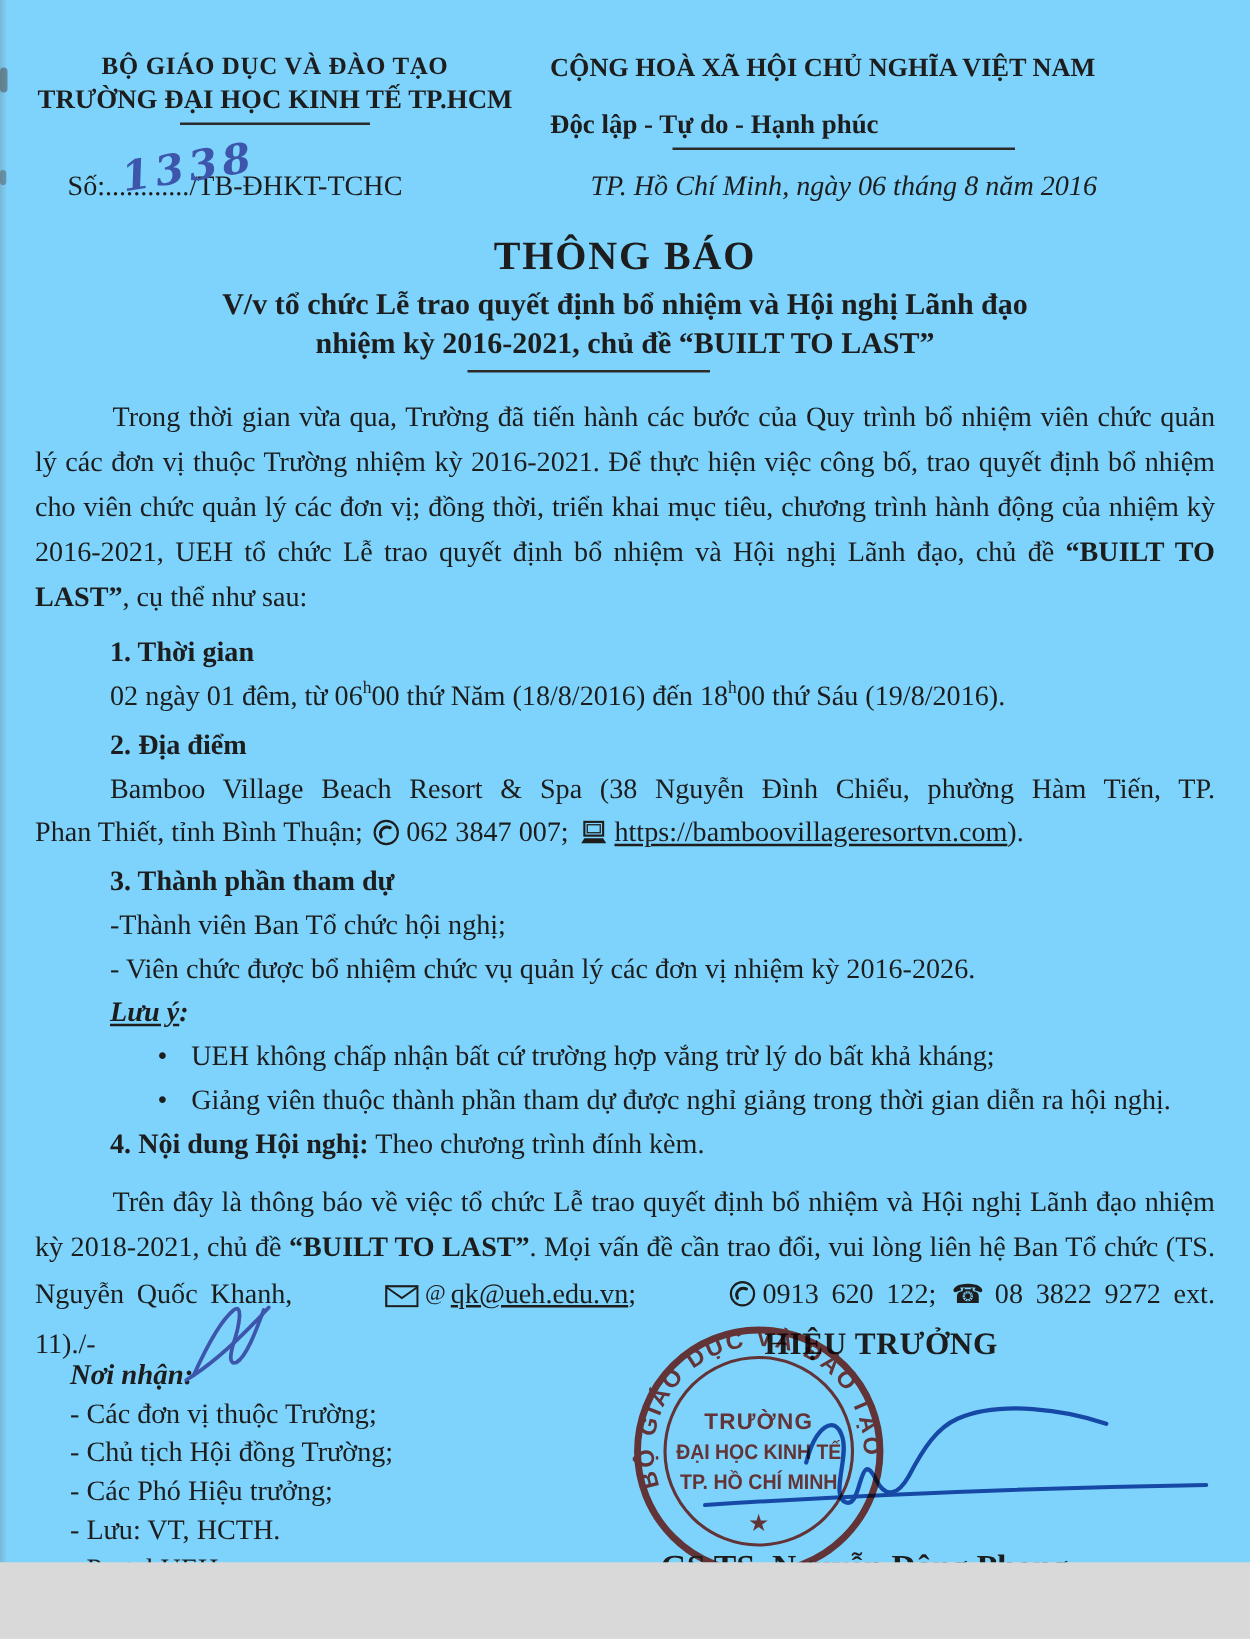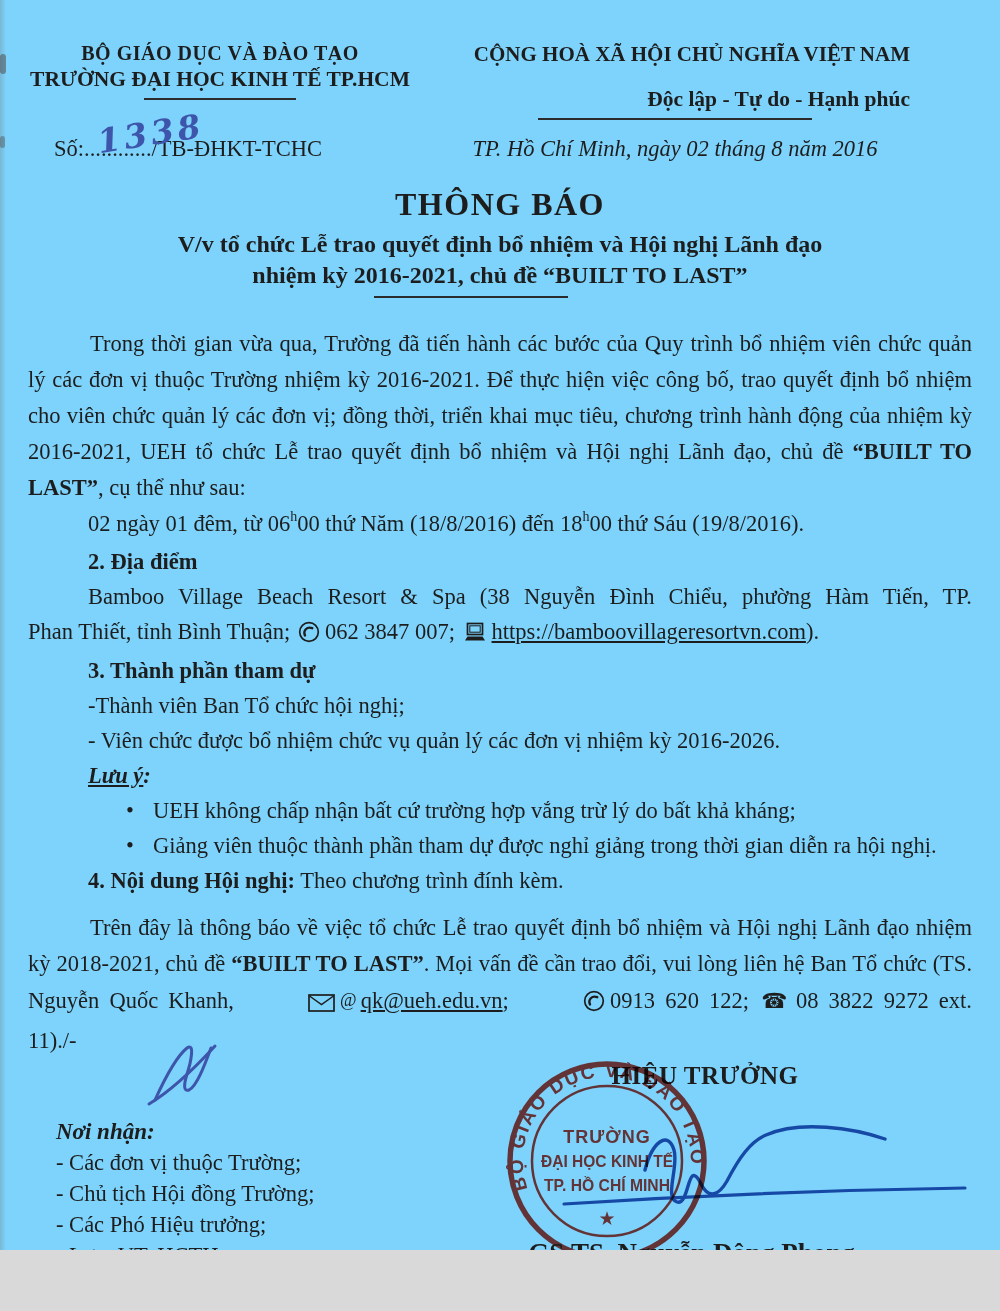--- a/index.html
+++ b/index.html
@@ -12,21 +12,21 @@
   
   .edge-shadow { position:absolute; left:0; top:0; width:6px; height:100%;
     background:linear-gradient(to right, rgba(110,110,110,.28), rgba(0,0,0,0)); }
   .speck { position:absolute; background:#4e4e4e; border-radius:3px; }
   .speck.s1 { left:0; top:54px; width:6px; height:20px; opacity:.55; }
   .speck.s2 { left:0; top:136px; width:5px; height:12px; opacity:.45; }
 
   
   .header { display:flex; padding-top:42px; }
   .h-left { width:440px; text-align:center; }
-  .h-right { width:470px; text-align:right; }
+  .h-right { width:470px; text-align:left; }
   .h-l1 { font-size:20px; font-weight:bold; letter-spacing:.5px; }
   .h-l2 { font-size:21.5px; font-weight:bold; margin-top:2px; }
   .h-r1 { font-size:21px; font-weight:bold; }
   .h-r2 { font-size:21.5px; font-weight:bold; margin-top:20px; }
   .h-rule { height:0; border-bottom:2px solid #2b2b2b; margin:6px auto 0; }
   .rule-left { width:152px; }
   .rule-right { width:274px; }
 
   .so-row { display:flex; margin-top:16px; align-items:flex-end; }
   .so-left { width:440px; padding-left:54px; font-size:22.5px; white-space:nowrap; }
@@ -37,39 +37,39 @@
     font-size:33px; letter-spacing:4px; transform:rotate(-9deg);
   }
   .so-right { width:470px; text-align:center; font-size:22.5px; font-style:italic; }
 
   .title { margin-top:24px; text-align:center; font-size:32px; font-weight:bold; letter-spacing:1.5px; }
   .subject { margin-top:6px; text-align:center; font-size:24px; font-weight:bold; line-height:31px; }
   .subject-rule { width:194px; border-bottom:2.5px solid #2b2b2b; margin:5px 0 0 374px; }
 
   
   .content { margin:0 28px 0 28px; font-size:22.5px; }
-  .para { margin-top:28px; line-height:36px; text-align:justify; text-indent:62px; }
+  .para { margin-top:18px; line-height:36px; text-align:justify; text-indent:62px; }
   .closing { margin-top:12px; line-height:36px; text-align:justify; text-indent:62px; }
   .sec-line { line-height:35px; padding-left:60px; }
   .sec-line.flush { padding-left:0; }
   .heading { font-weight:bold; }
   .just-full { text-align:justify; text-align-last:justify; }
   .bold { font-weight:bold; }
   .sup { font-size:14px; position:relative; top:-10px; }
   .note-label { font-weight:bold; font-style:italic; text-decoration:underline;text-align:right; }
   .note-colon { font-weight:bold; font-style:italic; }
   .bullet-row { display:flex; padding-left:98px; line-height:35px; }
   .bullet-dot { width:27px; flex:none; }
   .doc-link { color:inherit; text-decoration:underline; }
   .icon { display:inline-block; vertical-align:-4px; margin:0 5px 0 2px; }
   .tel-glyph { font-family:"DejaVu Sans", sans-serif; font-size:21px; margin:0 4px 0 2px; }
   .at-glyph { font-size:18px; vertical-align:2px; margin-right:4px; }
 
   
-  .recipients { position:absolute; left:56px; top:1116px; font-size:22.5px; line-height:31px; }
+  .recipients { position:absolute; left:56px; top:1084px; font-size:22.5px; line-height:31px; }
   .recipients-label { font-weight:bold; font-style:italic; font-size:23px; }
   .pen-initial { position:absolute; left:145px; top:1036px; }
   .sign-title { position:absolute; left:560px; top:1062px; width:290px; text-align:center;
     font-weight:bold; font-size:25px; letter-spacing:.5px; }
   .stamp { position:absolute; left:502px; top:1056px; mix-blend-mode:multiply; opacity:.93; }
   .signature { position:absolute; left:538px; top:1098px; mix-blend-mode:multiply; }
   .signer { position:absolute; left:499px; top:1238px; width:385px; text-align:center;
     font-weight:bold; font-size:27px; }
 </style>
 </head>
@@ -91,34 +91,35 @@
       <div class="h-r1">CỘNG HOÀ XÃ HỘI CHỦ NGHĨA VIỆT NAM</div>
       <div class="h-r2">Độc lập - Tự do - Hạnh phúc</div>
       <div class="h-rule rule-right"></div>
     </div>
   </div>
 
   <div class="so-row">
     <div class="so-left">
       <span>Số:..</span><span class="dot-zone"><span>..........</span><span class="hand-number">1338</span></span><span>/TB-ĐHKT-TCHC</span>
     </div>
-    <div class="so-right">TP. Hồ Chí Minh, ngày 02 tháng 8 năm 2016</div>
+    <div class="so-right">TP. Hồ Chí Minh, ngày 06 tháng 8 năm 2016</div>
   </div>
 
   <div class="title">THÔNG BÁO</div>
   <div class="subject">
     <div>V/v tổ chức Lễ trao quyết định bổ nhiệm và Hội nghị Lãnh đạo</div>
     <div>nhiệm kỳ 2016-2021, chủ đề “BUILT TO LAST”</div>
   </div>
   <div class="subject-rule"></div>
 
   <div class="content">
 
     <p class="para"><span>Trong thời gian vừa qua, Trường đã tiến hành các bước của Quy trình bổ nhiệm viên chức quản lý các đơn vị thuộc Trường nhiệm kỳ 2016-2021. Để thực hiện việc công bố, trao quyết định bổ nhiệm cho viên chức quản lý các đơn vị; đồng thời, triển khai mục tiêu, chương trình hành động của nhiệm kỳ 2016-2021, UEH tổ chức Lễ trao quyết định bổ nhiệm và Hội nghị Lãnh đạo, chủ đề </span><span class="bold">“BUILT TO LAST”</span><span>, cụ thể như sau:</span></p>
 
+    <div class="sec-line heading" style="margin-top:8px;">1. Thời gian</div>
     <div class="sec-line"><span>02 ngày 01 đêm, từ 06</span><span class="sup">h</span><span>00 thứ Năm (18/8/2016) đến 18</span><span class="sup">h</span><span>00 thứ Sáu (19/8/2016).</span></div>
 
     <div class="sec-line heading">2. Địa điểm</div>
     <div class="sec-line just-full">Bamboo Village Beach Resort &amp; Spa (38 Nguyễn Đình Chiểu, phường Hàm Tiến, TP.</div>
     <div class="sec-line flush"><span>Phan Thiết, tỉnh Bình Thuận; </span><span class="icon"><svg width="22" height="22" viewBox="0 0 22 22">
             <circle cx="11" cy="11" r="9.3" fill="none" stroke="#1d1d1d" stroke-width="1.7"></circle>
             <path d="M7 14.5 C 4.8 9.5, 9 5.2, 14.2 7.2" fill="none" stroke="#1d1d1d" stroke-width="2.4" stroke-linecap="round"></path>
           </svg></span><span>062 3847 007; </span><span class="icon"><svg width="24" height="21" viewBox="0 0 24 21">
             <rect x="4.5" y="1.5" width="15" height="11" fill="none" stroke="#1d1d1d" stroke-width="1.7"></rect>
             <rect x="6.8" y="3.8" width="10.4" height="6.4" fill="none" stroke="#1d1d1d" stroke-width="1"></rect>

